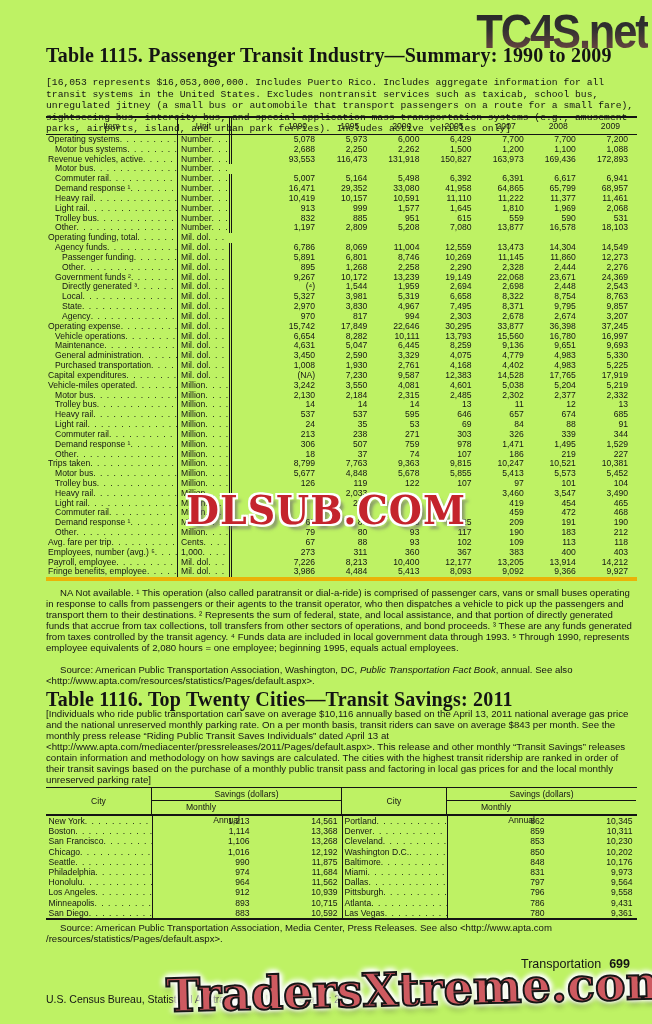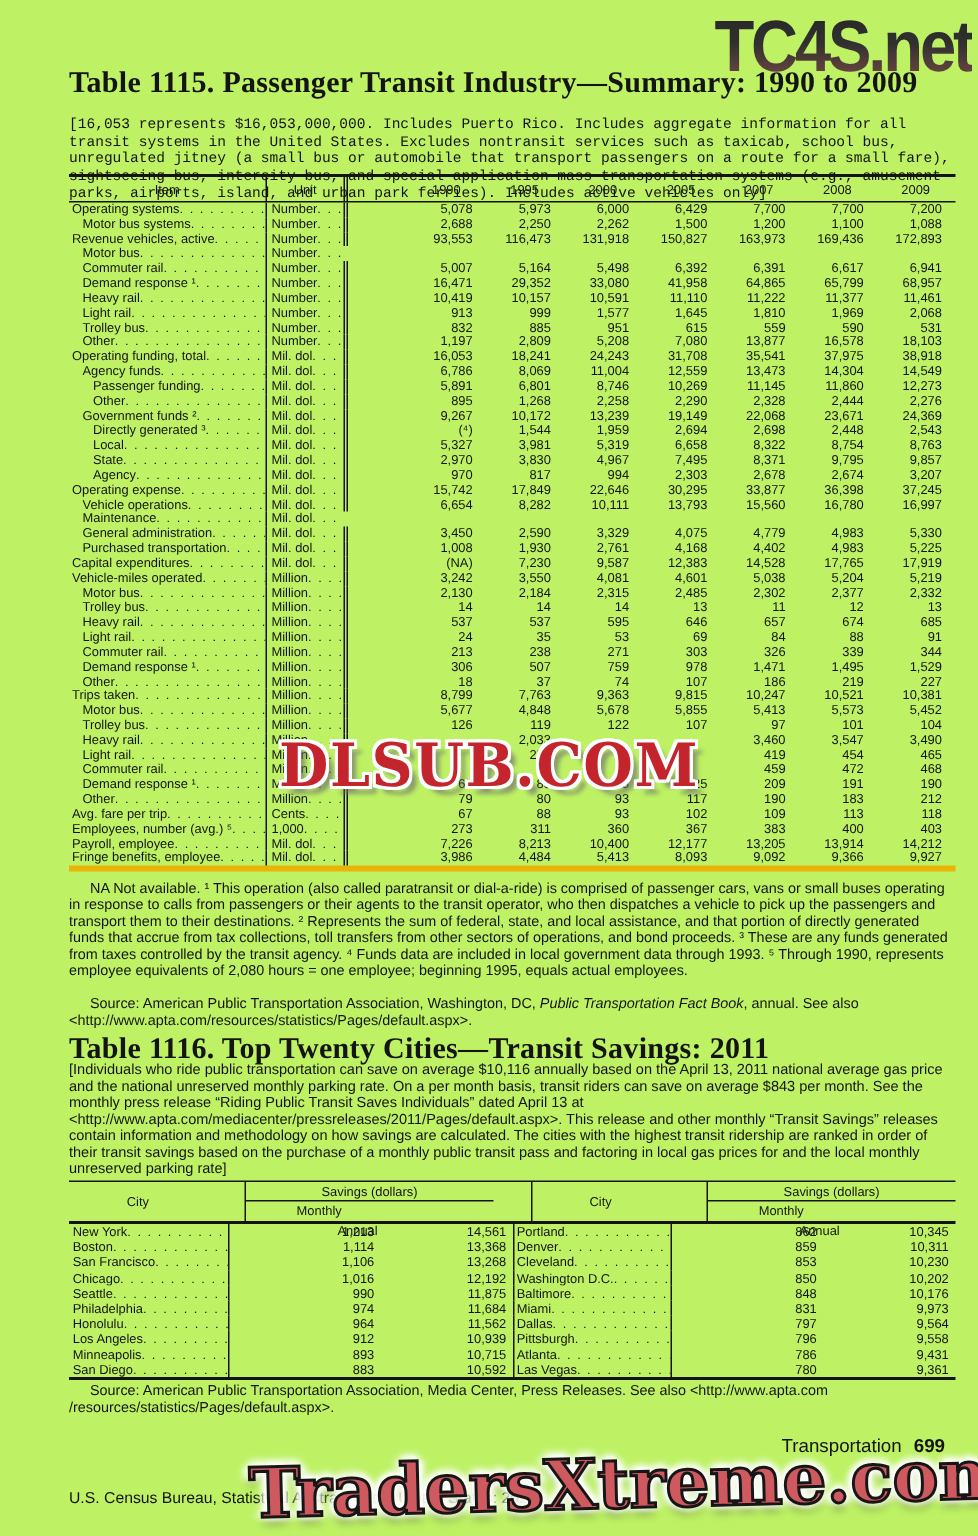--- a/index.html
+++ b/index.html
@@ -40,21 +40,21 @@
   .yv{flex:1;text-align:right;padding-right:9px;}
   .ind1{padding-left:9px;}
   .ind2{padding-left:16px;text-align:right;}
   .lbl{white-space:nowrap;}
   .leader{flex:1;overflow:hidden;white-space:nowrap;letter-spacing:1px;}
   
   .tbl1116{
     position:absolute;left:46px;top:787px;width:591px;
     border-top:1.5px solid #141414;border-bottom:2px solid #141414;font-size:8.6px;
   }
-  .h16{display:flex;border-bottom:2px solid #141414;gap:25px;}
+  .h16{display:flex;border-bottom:2px solid #141414;}
   .h-city{width:105px;display:flex;align-items:center;justify-content:center;}
   .h-sav{width:190px;border-left:1px solid #141414;}
   .c-city2b{border-left:1px solid #141414;}
   .h-sav-t{text-align:center;border-bottom:1px solid #141414;height:13px;line-height:13px;}
   .h-sav-s{display:flex;height:13px;line-height:13px;flex-direction:column;}
   .h-m{width:98px;text-align:center;}
   .h-a{width:92px;text-align:right;padding-right:4px;}
   .r16{display:flex;height:10.2px;line-height:10.2px;justify-content:center;}
   .c-city{width:105px;display:flex;overflow:hidden;padding-left:2px;}
   .c-m{width:98px;text-align:right;border-left:1px solid #141414;}
@@ -300,29 +300,20 @@
         </div>
         <div class="r">
           <div class="c-item ind0">
             <span class="lbl">Operating funding, total</span>
             <span class="leader"> . . . . . . . . . . . . . . . . . . . . . . . . . . . . . . . . . . . . . . . . . . . . . . . . . . . . . . . . . . . . . . . . . . . . . . . . . . . . . . . .</span>
           </div>
           <div class="c-unit">
             <span class="lbl">Mil. dol</span>
             <span class="leader"> . . . . . . . . . . . . . . . . . . . . . . . . . . . . . . . . . . . . . . . . . . . . . . . . . . . . . . . . . . . . . . . . . . . . . . . . . . . . . . . .</span>
           </div>
-          <div class="c-years">
-            <div class="yv">16,053</div>
-            <div class="yv">18,241</div>
-            <div class="yv">24,243</div>
-            <div class="yv">31,708</div>
-            <div class="yv">35,541</div>
-            <div class="yv">37,975</div>
-            <div class="yv">38,918</div>
-          </div>
         </div>
         <div class="r">
           <div class="c-item ind1">
             <span class="lbl">Agency funds</span>
             <span class="leader"> . . . . . . . . . . . . . . . . . . . . . . . . . . . . . . . . . . . . . . . . . . . . . . . . . . . . . . . . . . . . . . . . . . . . . . . . . . . . . . . .</span>
           </div>
           <div class="c-unit">
             <span class="lbl">Mil. dol</span>
             <span class="leader"> . . . . . . . . . . . . . . . . . . . . . . . . . . . . . . . . . . . . . . . . . . . . . . . . . . . . . . . . . . . . . . . . . . . . . . . . . . . . . . . .</span>
           </div>
@@ -508,20 +499,29 @@
           </div>
         </div>
         <div class="r">
           <div class="c-item ind1">
             <span class="lbl">Maintenance</span>
             <span class="leader"> . . . . . . . . . . . . . . . . . . . . . . . . . . . . . . . . . . . . . . . . . . . . . . . . . . . . . . . . . . . . . . . . . . . . . . . . . . . . . . . .</span>
           </div>
           <div class="c-unit">
             <span class="lbl">Mil. dol</span>
             <span class="leader"> . . . . . . . . . . . . . . . . . . . . . . . . . . . . . . . . . . . . . . . . . . . . . . . . . . . . . . . . . . . . . . . . . . . . . . . . . . . . . . . .</span>
+          </div>
+          <div class="c-years">
+            <div class="yv">4,631</div>
+            <div class="yv">5,047</div>
+            <div class="yv">6,445</div>
+            <div class="yv">8,259</div>
+            <div class="yv">9,136</div>
+            <div class="yv">9,651</div>
+            <div class="yv">9,693</div>
           </div>
         </div>
         <div class="r">
           <div class="c-item ind1">
             <span class="lbl">General administration</span>
             <span class="leader"> . . . . . . . . . . . . . . . . . . . . . . . . . . . . . . . . . . . . . . . . . . . . . . . . . . . . . . . . . . . . . . . . . . . . . . . . . . . . . . . .</span>
           </div>
           <div class="c-unit">
             <span class="lbl">Mil. dol</span>
             <span class="leader"> . . . . . . . . . . . . . . . . . . . . . . . . . . . . . . . . . . . . . . . . . . . . . . . . . . . . . . . . . . . . . . . . . . . . . . . . . . . . . . . .</span>

